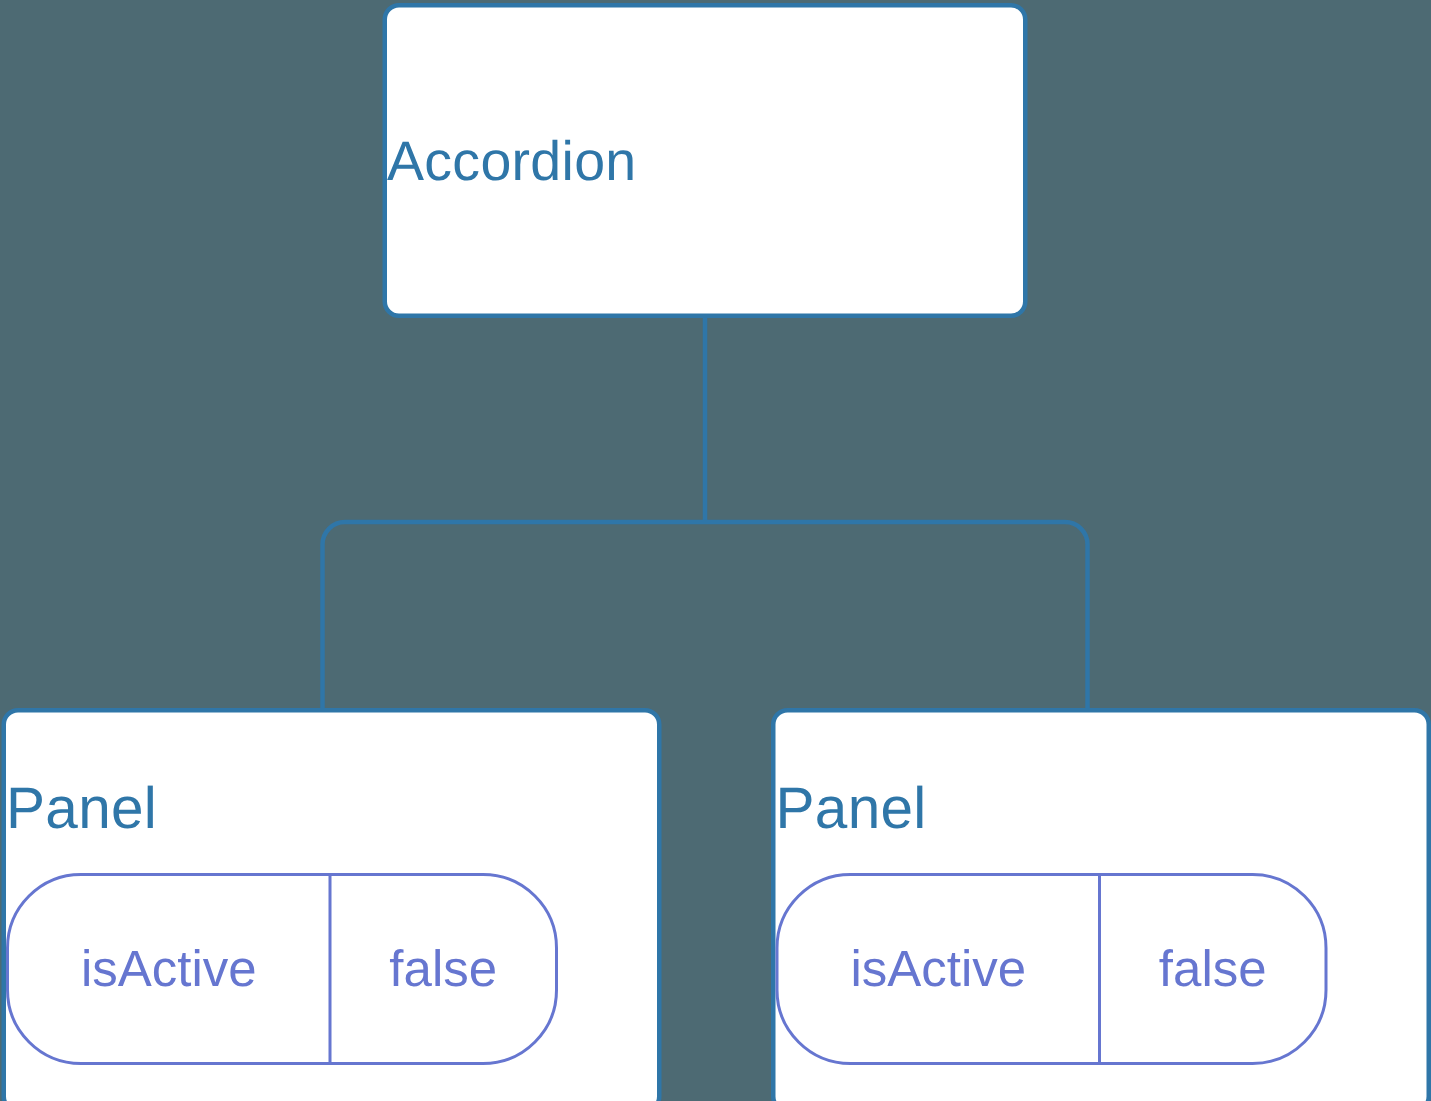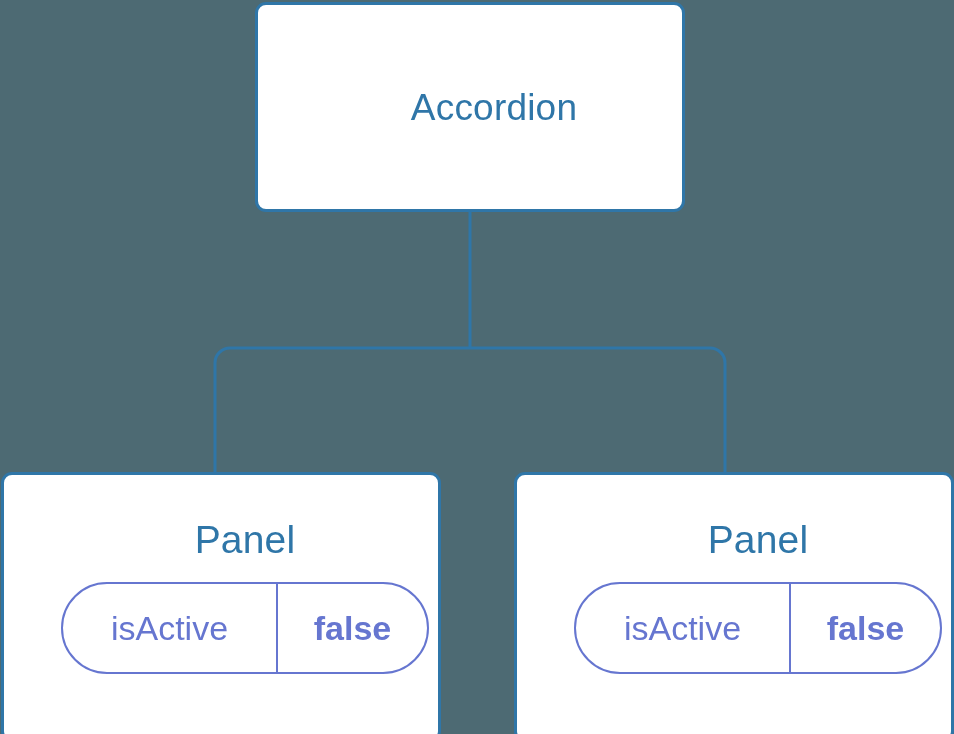--- a/index.html
+++ b/index.html
@@ -24,22 +24,20 @@
     pointer-events: none;
   }
   .node {
     position: absolute;
     background: #ffffff;
     border: 3px solid #2f76a8;
     border-radius: 11px;
     box-sizing: border-box;
     display: flex;
     flex-direction: column;
-    align-items: center;
-    padding-left: 48px;
   }
   .node-title {
     color: #2f76a8;
     font-size: 37px;
     font-weight: 400;
     letter-spacing: 0.2px;
     line-height: 1;
     white-space: nowrap;
   }
   #node-accordion {
@@ -60,21 +58,21 @@
     top: 472px;
     width: 440px;
     height: 270px;
   }
   .panel-title {
     margin-top: 45px;
     font-size: 39px;
   }
   .state-pill {
     margin-top: 23px;
-    height: 92px;
+    height: 128px;
     width: 368px;
     border: 2px solid #6676d0;
     border-radius: 50px;
     box-sizing: border-box;
     display: flex;
     align-items: stretch;
     background: transparent;
   }
   .pill-key,
   .pill-val {
@@ -85,21 +83,20 @@
     font-size: 34px;
     line-height: 1;
     white-space: nowrap;
   }
   .pill-key {
     width: 213px;
     border-right: 2px solid #6676d0;
   }
   .pill-val {
     flex: 1;
-    font-weight: bold;
   }
 </style>
 </head>
 <body>
 
 <div id="canvas">
 
   <svg id="edges" viewBox="0 0 954 734" width="954" height="734" xmlns="http://www.w3.org/2000/svg">
     <g fill="none" stroke="#2f76a8" stroke-width="3" stroke-linecap="butt">
       <path d="M470,211 L470,348"></path>

